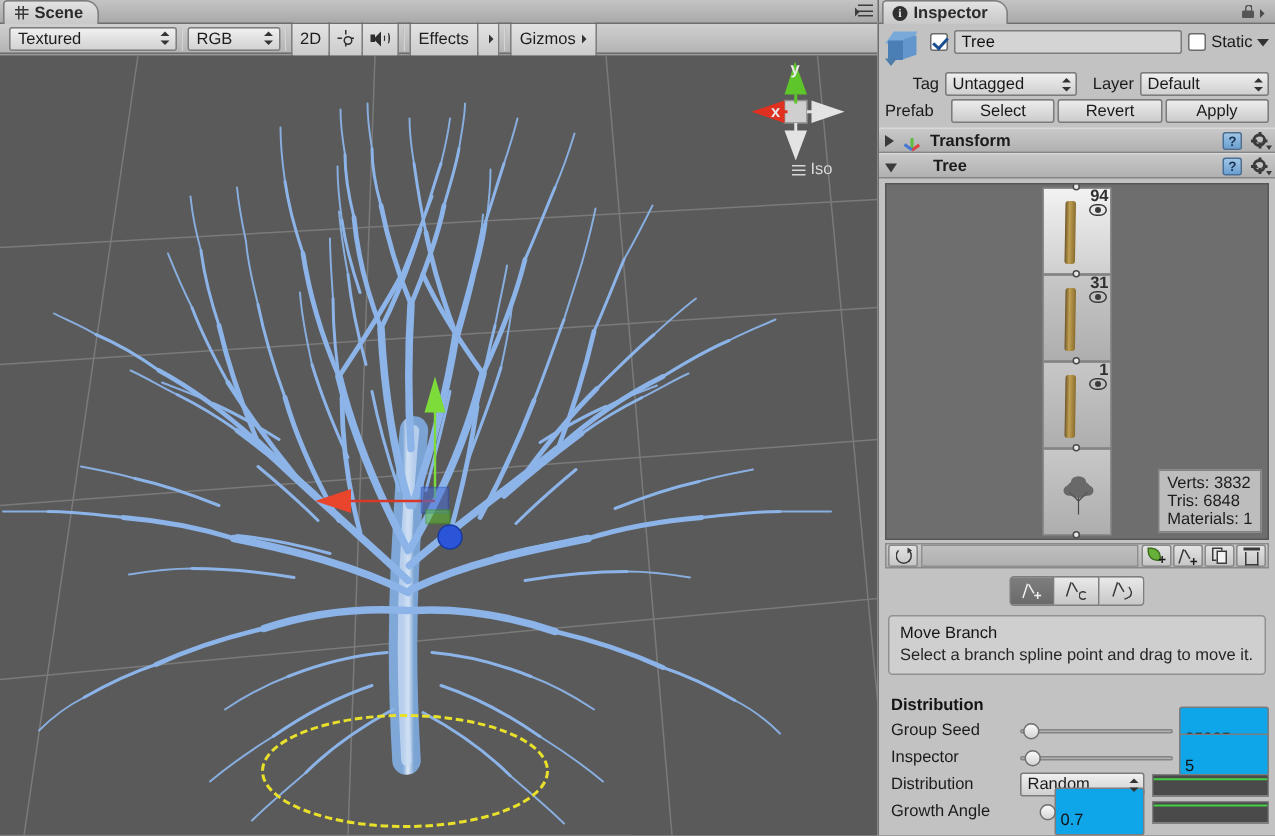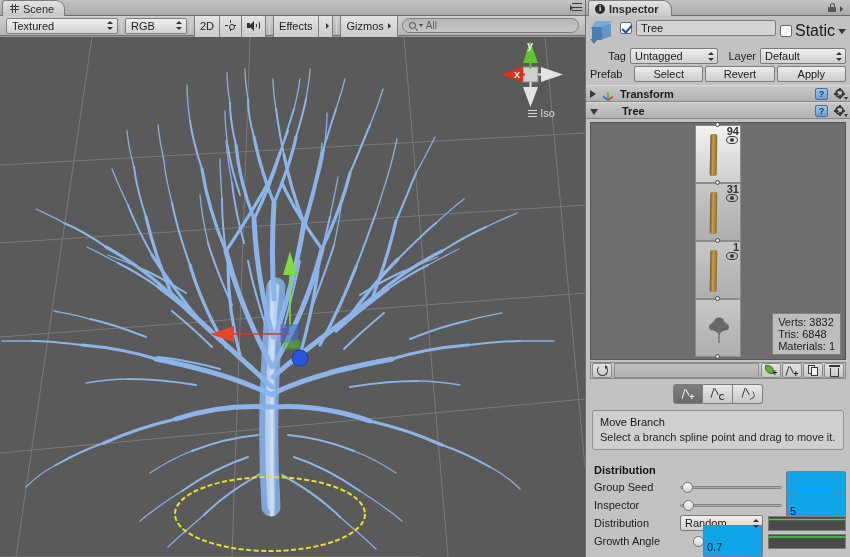--- a/index.html
+++ b/index.html
@@ -16,21 +16,21 @@
   
   #scene-panel { position:absolute; left:0; top:0; width:585px; height:557px; background:#9a9a9a; }
   .tab-strip { position:relative; height:16px; background:linear-gradient(#c4c4c4,#a9a9a9);
      border-bottom:1px solid #6e6e6e; }
   .tab {
     position:absolute; left:2px; top:0px; height:16px; padding:0 10px 0 7px;
     background:linear-gradient(#e2e2e2,#c8c8c8);
     border:1px solid #7d7d7d; border-bottom:none;
     border-radius:3px 9px 0 0;
     display:flex; align-items:center; gap:4px;
-    font-size:11px; font-weight:normal; color:#2b2b2b;
+    font-size:11px; font-weight:bold; color:#2b2b2b;
   }
   .grid-icon { width:9px; height:9px; position:relative; display:inline-block; }
   .grid-icon:before, .grid-icon:after { content:""; position:absolute; background:#3a3a3a; }
   .grid-icon:before { left:2px; top:0; width:1px; height:9px; box-shadow:3px 0 0 #3a3a3a; }
   .grid-icon:after  { left:0; top:2px; width:9px; height:1px; box-shadow:0 3px 0 #3a3a3a; }
 
   .tab-menu { position:absolute; right:3px; top:3px; width:12px; height:9px; }
   .tab-menu i { position:absolute; left:2px; width:10px; height:1px; background:#3c3c3c; }
   .tab-menu i:nth-child(1){top:1px;} .tab-menu i:nth-child(2){top:4px;} .tab-menu i:nth-child(3){top:7px;}
   .tab-menu .caret { position:absolute; left:0; top:2px; width:0;height:0;
@@ -139,21 +139,21 @@
   .cube-ico .rt{position:absolute;left:12px;top:6px;width:9px;height:13px;background:#6296cc;
      transform:skewY(-18deg);}
   .cube-ico .arrow{position:absolute;left:0px;bottom:1px;width:0;height:0;
      border-top:5px solid #4e7dab;border-left:4px solid transparent;border-right:4px solid transparent;}
   .chk { width:12px;height:12px;background:#fff;border:1px solid #6a6a6a;border-radius:2px;
      position:relative; flex:none; margin-top:3px; }
   .chk.on:after{content:"";position:absolute;left:3px;top:0px;width:4px;height:8px;
      border:solid #1b4f8f;border-width:0 2px 2px 0;transform:rotate(42deg);}
   .name-field { flex:1; height:16px; background:#d4d4d4; border:1px solid #7b7b7b;
      border-radius:2px; padding:1px 4px; font-size:11px; color:#111; margin-top:1px; }
-  .static-wrap { display:flex; align-items:center; gap:3px; margin-top:3px; font-size:16px; }
+  .static-wrap { display:flex; align-items:center; gap:3px; margin-top:3px; font-size:11px; }
   .static-caret { width:0;height:0;border-top:5px solid #333;border-left:4px solid transparent;
      border-right:4px solid transparent; }
 
   .row { display:flex; align-items:center; gap:4px; padding:1px 4px; }
   .row .lab { font-size:11px; color:#1b1b1b; text-align:right; }
   .popup {
      height:16px; background:linear-gradient(#efefef,#d0d0d0); border:1px solid #7b7b7b;
      border-radius:2px; display:flex; align-items:center; padding:0 2px 0 4px; font-size:11px;
   }
   .popup .lbl{flex:1;white-space:nowrap;overflow:hidden;}
@@ -340,25 +340,20 @@
       <div class="tb-btn" style="border-radius:2px 0 0 2px;">
         <span>Effects</span>
       </div>
       <div class="tb-btn" style="min-width:12px;border-left:none;border-radius:0 2px 2px 0;padding:0 3px;">
         <span class="mini-caret"></span>
       </div>
       <div class="sep"></div>
       <div class="tb-btn" style="padding:0 6px;">
         <span>Gizmos</span>
         <span class="mini-caret"></span>
-      </div>
-      <div class="search-field">
-        <span class="search-glass"></span>
-        <span class="tiny-caret"></span>
-        <span>All</span>
       </div>
     </div>
 
     <div id="viewport">
       <svg width="585" height="520" viewBox="0 0 585 520">
         <defs>
           <linearGradient id="trunkG" x1="0" y1="0" x2="1" y2="0">
             <stop offset="0" stop-color="#7fa8d8"></stop>
             <stop offset="0.45" stop-color="#dfe9f6"></stop>
             <stop offset="1" stop-color="#7ba4d4"></stop>

